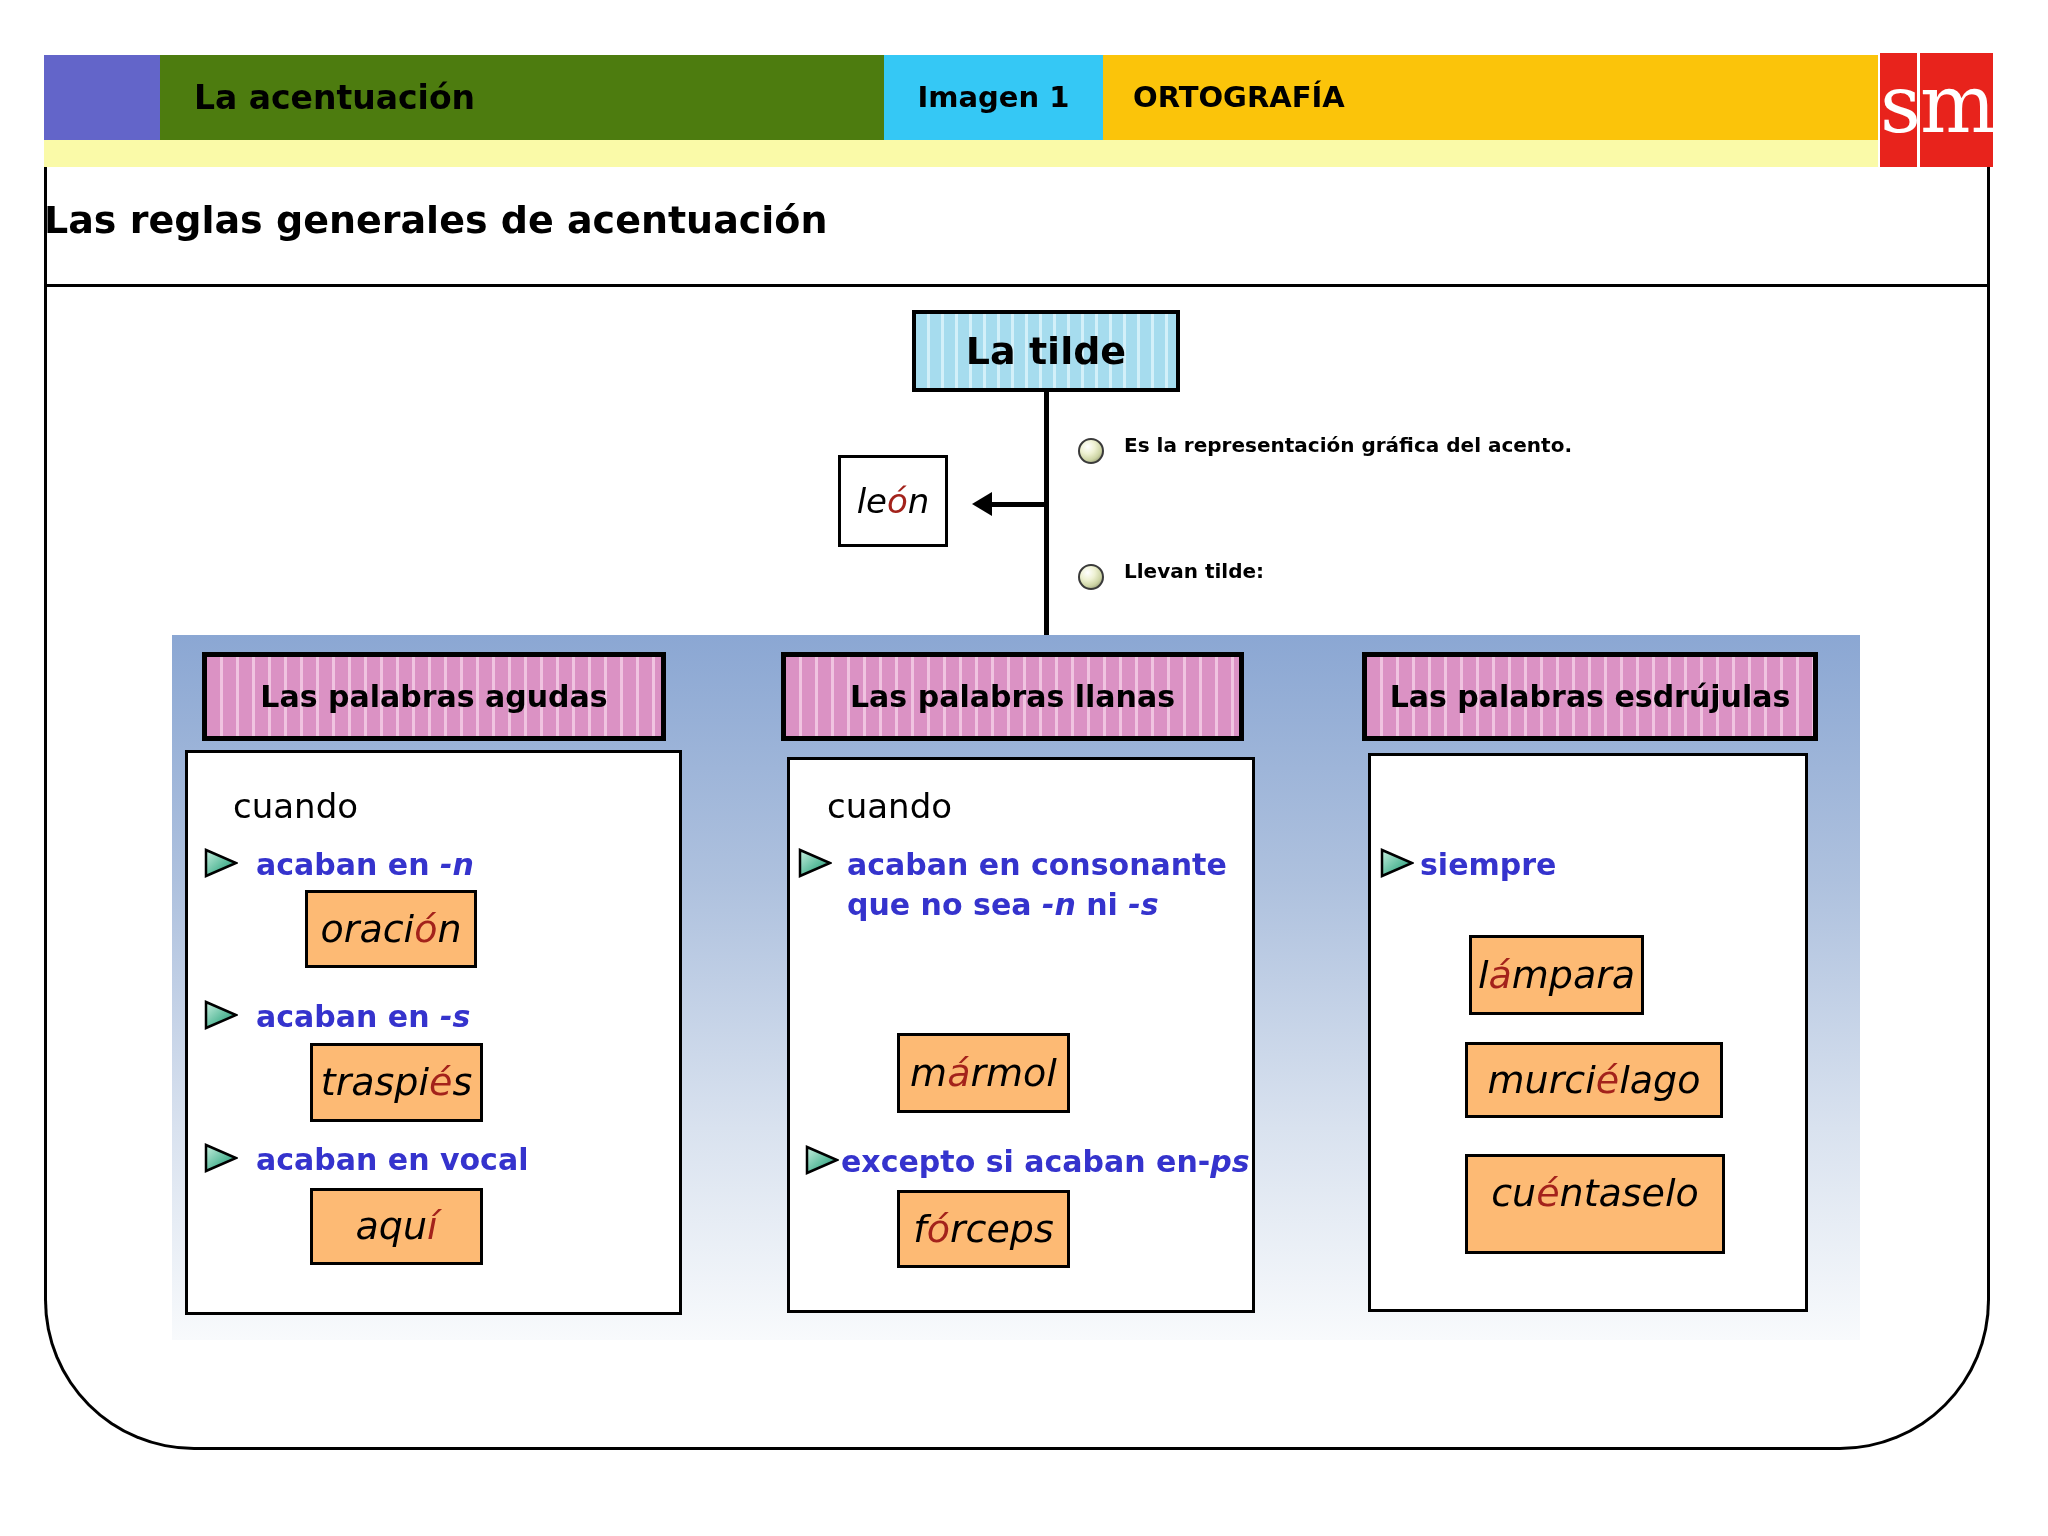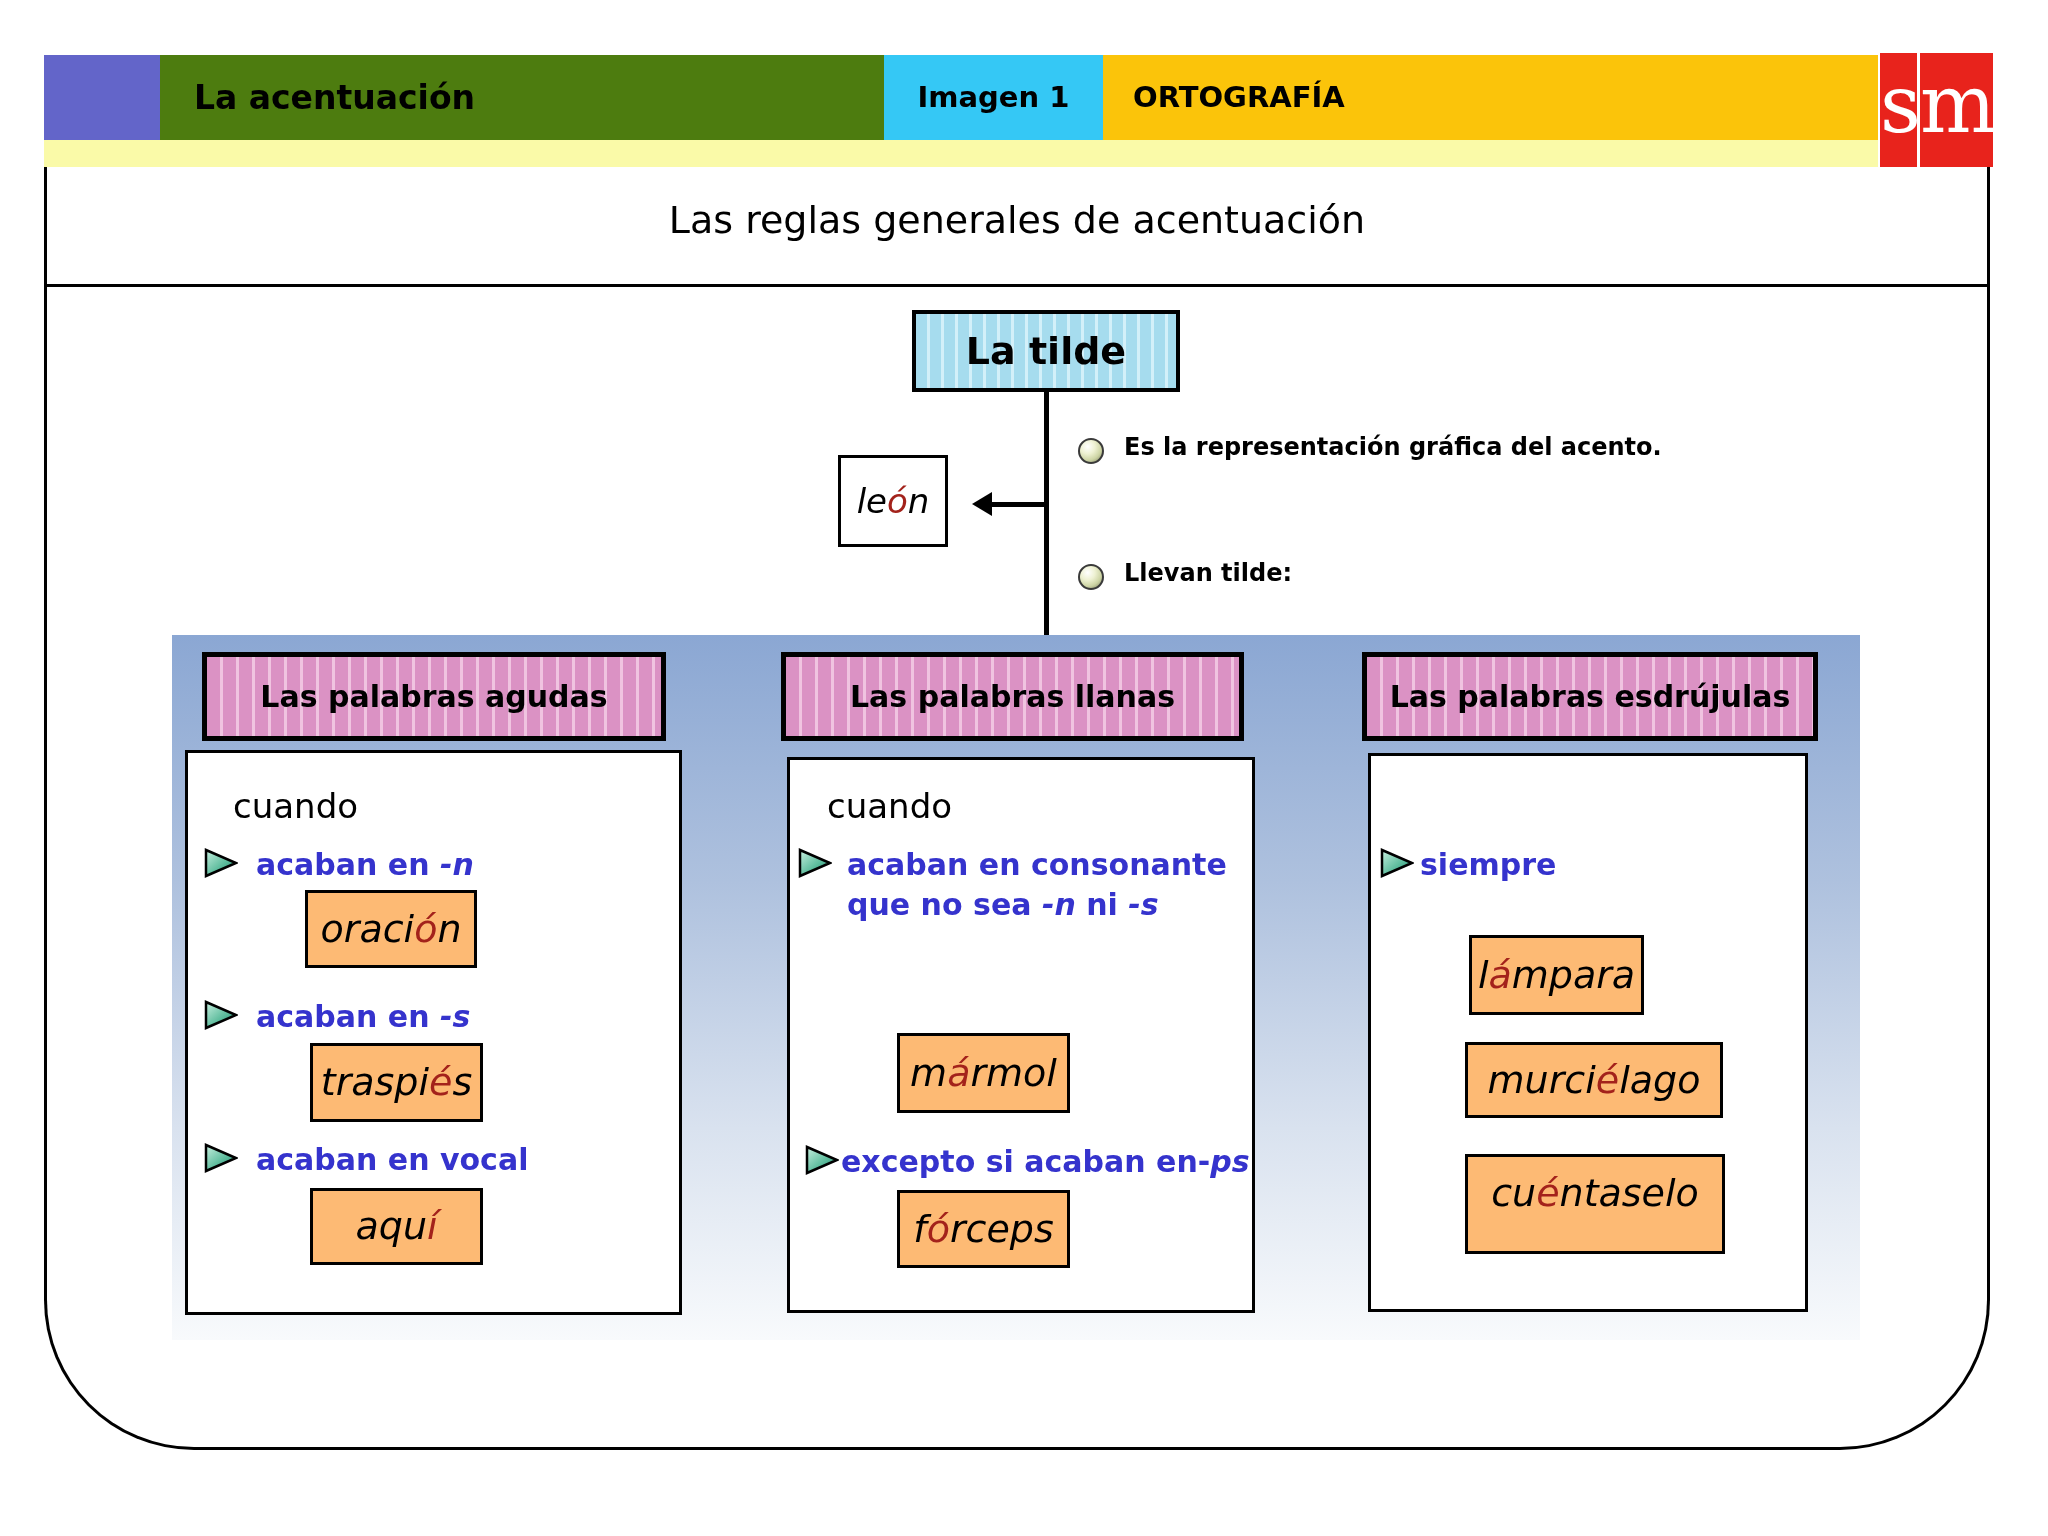--- a/index.html
+++ b/index.html
@@ -8,39 +8,39 @@
   .abs{position:absolute;box-sizing:border-box;}
   .nowrap{white-space:nowrap;}
   
   .bar{height:85px;top:55px;}
   .bar-label{font-weight:bold;}
   .sm-tile{background:#e8231c;color:#fff;text-align:center;
            font-family:"DejaVu Serif","Liberation Serif",serif;overflow:hidden;}
   
   .frame{left:44px;top:167px;width:1946px;height:1283px;border:3px solid #000;border-top:none;
          border-radius:0 0 150px 150px;background:#fff;}
-  .page-title{left:44px;top:198px;width:1946px;text-align:center;font-size:38px;font-weight:normal;}
+  .page-title{left:44px;top:198px;width:1946px;text-align:left;font-size:38px;font-weight:bold;}
   .title-rule{left:44px;top:284px;width:1946px;height:0;border-top:3px solid #000;}
   
   .tilde-box{left:912px;top:310px;width:268px;height:82px;border:4px solid #000;text-align:center;
              line-height:74px;font-size:38px;font-weight:bold;
              background:repeating-linear-gradient(90deg,#a6dcee 0 11px,#d3f0f9 11px 14px);}
   .varrow-line{left:1044px;top:392px;width:5px;height:248px;background:#000;}
   .varrow-head{left:1030px;top:638px;width:0;height:0;border-left:16px solid transparent;
                border-right:16px solid transparent;border-top:28px solid #000;}
   .harrow-line{left:990px;top:502px;width:56px;height:5px;background:#000;}
   .harrow-head{left:972px;top:492px;width:0;height:0;border-top:12px solid transparent;
                border-bottom:12px solid transparent;border-right:20px solid #000;}
   .leon-box{left:838px;top:455px;width:110px;height:92px;border:3px solid #000;background:#fff;
             text-align:center;line-height:86px;}
   .wordtext{font-style:italic;font-size:34px;}
   .accent{color:#a3221b;}
   .sphere{width:26px;height:26px;border:2px solid #3a3a3a;border-radius:50%;
           background:radial-gradient(circle at 35% 30%,#ffffff 0%,#eef1d2 35%,#cdd4a4 65%,#74785c 100%);}
-  .bullet-text{font-size:24px;font-weight:bold;}
+  .bullet-text{font-size:20px;font-weight:bold;}
   
   .panel{left:172px;top:635px;width:1688px;height:705px;
          background:linear-gradient(#8ba7d3 0%,#aec1de 35%,#d9e2ef 70%,#f8fafc 100%);}
   .col-header{border:5px solid #000;text-align:center;line-height:79px;font-size:30px;font-weight:bold;
               background:repeating-linear-gradient(90deg,#db92c4 0 13px,#f0c4e0 13px 16px);}
   .col-box{border:3px solid #000;background:#fff;}
   .intro{font-size:34px;}
   .ruleline{font-size:30px;font-weight:bold;color:#3533cd;line-height:40px;}
   .ruleline .em{font-style:italic;}
   .wbox{border:3px solid #000;background:#fdba74;text-align:center;font-style:italic;font-size:38px;}

